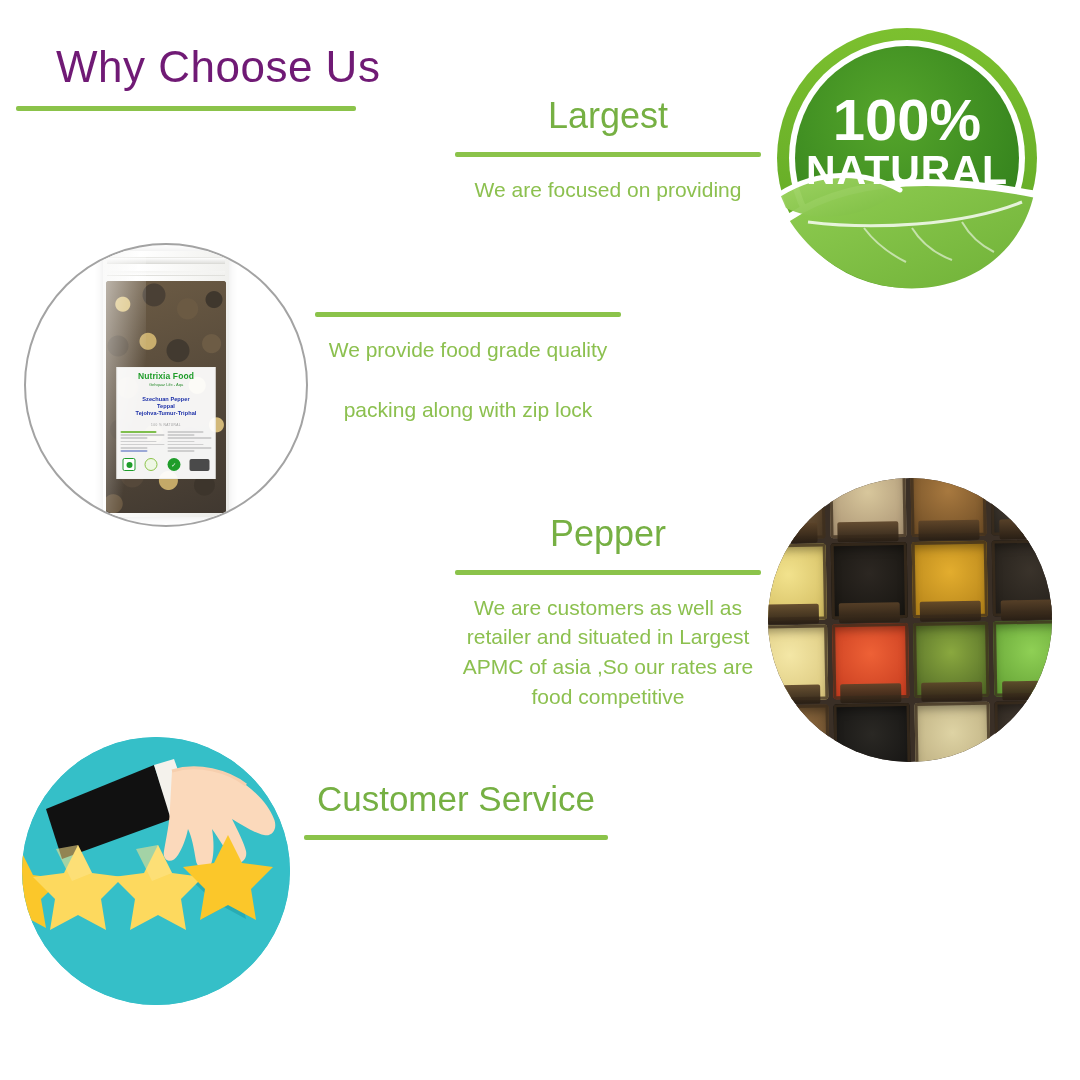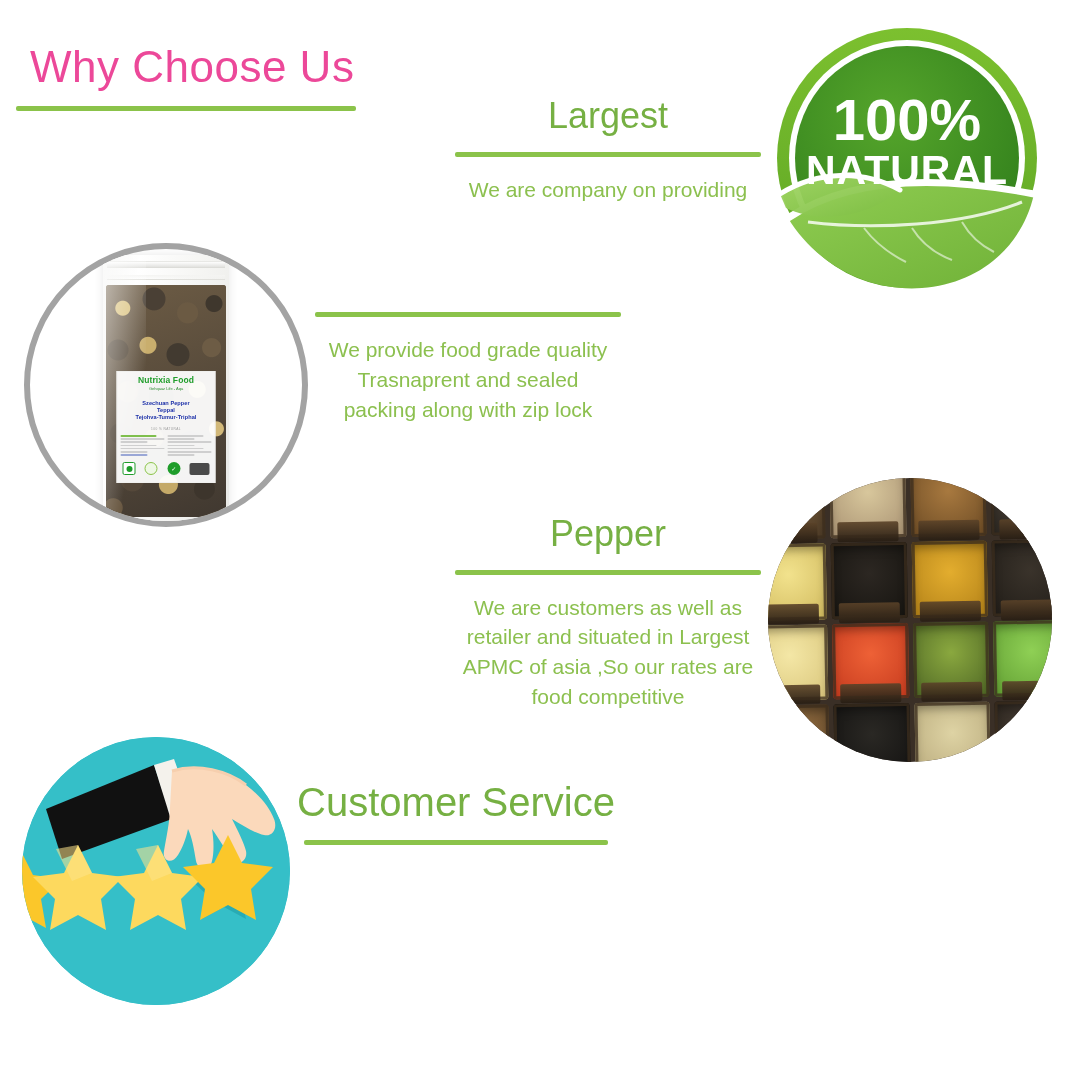--- a/index.html
+++ b/index.html
@@ -8,23 +8,23 @@
   body{
     width:1080px; height:1080px;
     position:relative;
     font-family:"Liberation Sans", sans-serif;
     -webkit-font-smoothing:antialiased;
     overflow:hidden;
   }
 
   
   .page-title{
-    position:absolute; left:30px; top:42px;
+    position:absolute; left:56px; top:42px;
     font-size:44px; font-weight:400; letter-spacing:0.5px;
-    color:#ec4899; white-space:nowrap;
+    color:#701a75; white-space:nowrap;
   }
   .title-rule{
     position:absolute; left:16px; top:106px;
     width:340px; height:5px; background:#8bc34a; border-radius:2px;
   }
 
   
   .feature{ position:absolute; }
   .feature h2{
     font-size:36px; font-weight:400; color:#76b043;
@@ -43,34 +43,34 @@
   #feat-quality{ left:440px; top:96px;  width:336px; }
   #feat-quality .rule{ width:306px; }
 
   #feat-packing{ left:300px; top:296px; width:336px; }
   #feat-packing .rule{ width:306px; }
 
   #feat-rates{   left:440px; top:514px; width:336px; }
   #feat-rates .rule{ width:306px; }
 
   #feat-service{ left:288px; top:780px; width:336px; }
-  #feat-service h2{ font-size:40px; }
+  #feat-service h2{ font-size:35px; }
   #feat-service .rule{ width:304px; }
 
   
   .badge-natural{
     position:absolute; left:772px; top:22px; width:270px; height:272px;
   }
   .badge-natural svg{ width:100%; height:100%; display:block; }
 
   
   .pouch-wrap{
     position:absolute; left:24px; top:243px; width:284px; height:284px;
     border-radius:50%;
-    border:6px solid #a3a3a3;
+    border:2px solid #a3a3a3;
     overflow:hidden;
   }
   .pouch{
     position:absolute; left:50%; top:6px; transform:translateX(-50%);
     width:126px; height:266px;
     background:linear-gradient(100deg,#f2f2f0 0%,#ffffff 22%,#f6f6f4 55%,#e9e9e6 100%);
     border-radius:7px 7px 4px 4px;
     box-shadow:0 0 10px rgba(0,0,0,.10);
   }
   .pouch .zip-top{
@@ -204,30 +204,30 @@
 </head>
 <body>
 
 <div class="page-title">Why Choose Us</div>
 <div class="title-rule"></div>
 
 <section class="feature" id="feat-quality">
   <h2>Largest</h2>
   <div class="rule"></div>
   <p>
-    <span>We are company on providing</span><br>
+    <span>We are focused on providing</span><br>
     <br>
   </p>
 </section>
 
 <section class="feature" id="feat-packing">
   <div class="rule"></div>
   <p>
     <span>We provide food grade quality</span><br>
-    <span>Trasnaprent and sealed</span><br>
+    <br>
     <span>packing along with zip lock</span>
   </p>
 </section>
 
 <section class="feature" id="feat-rates">
   <h2>Pepper</h2>
   <div class="rule"></div>
   <p>
     <span>We are customers as well as</span><br>
     <span>retailer and situated in Largest</span><br>

